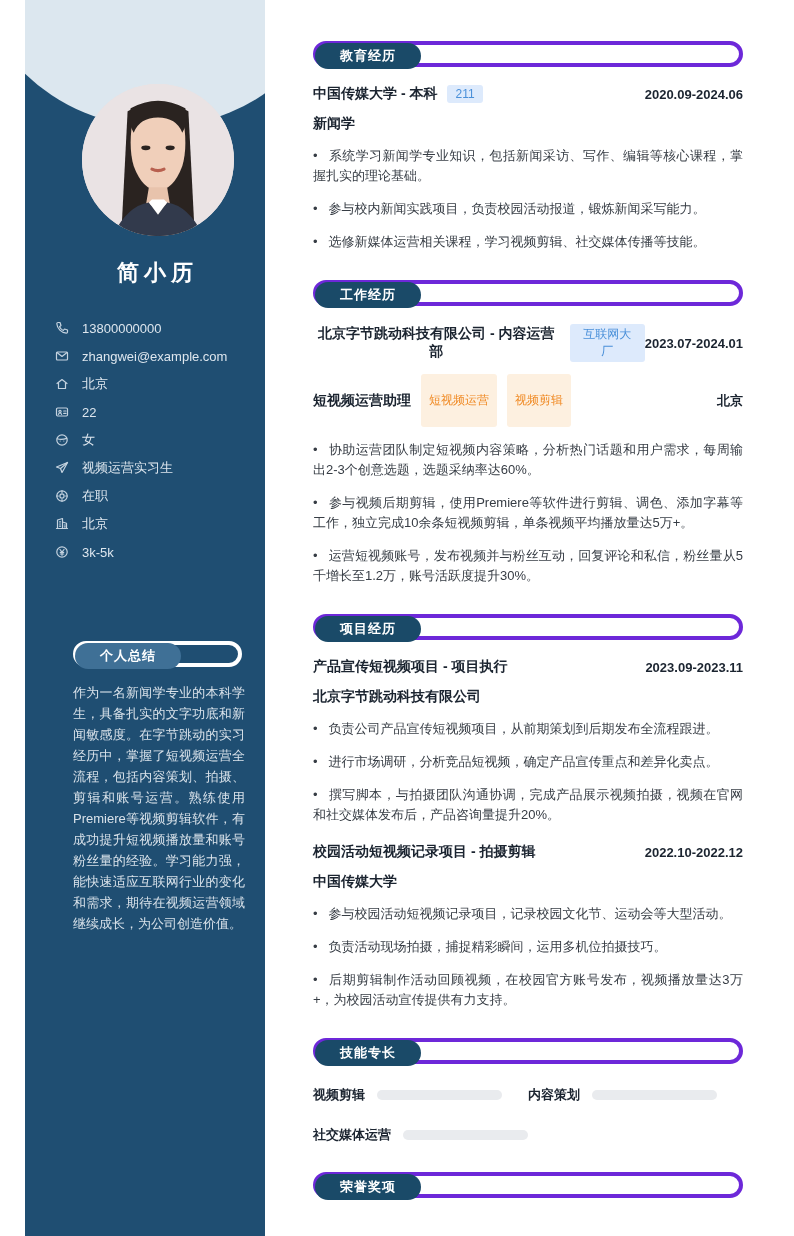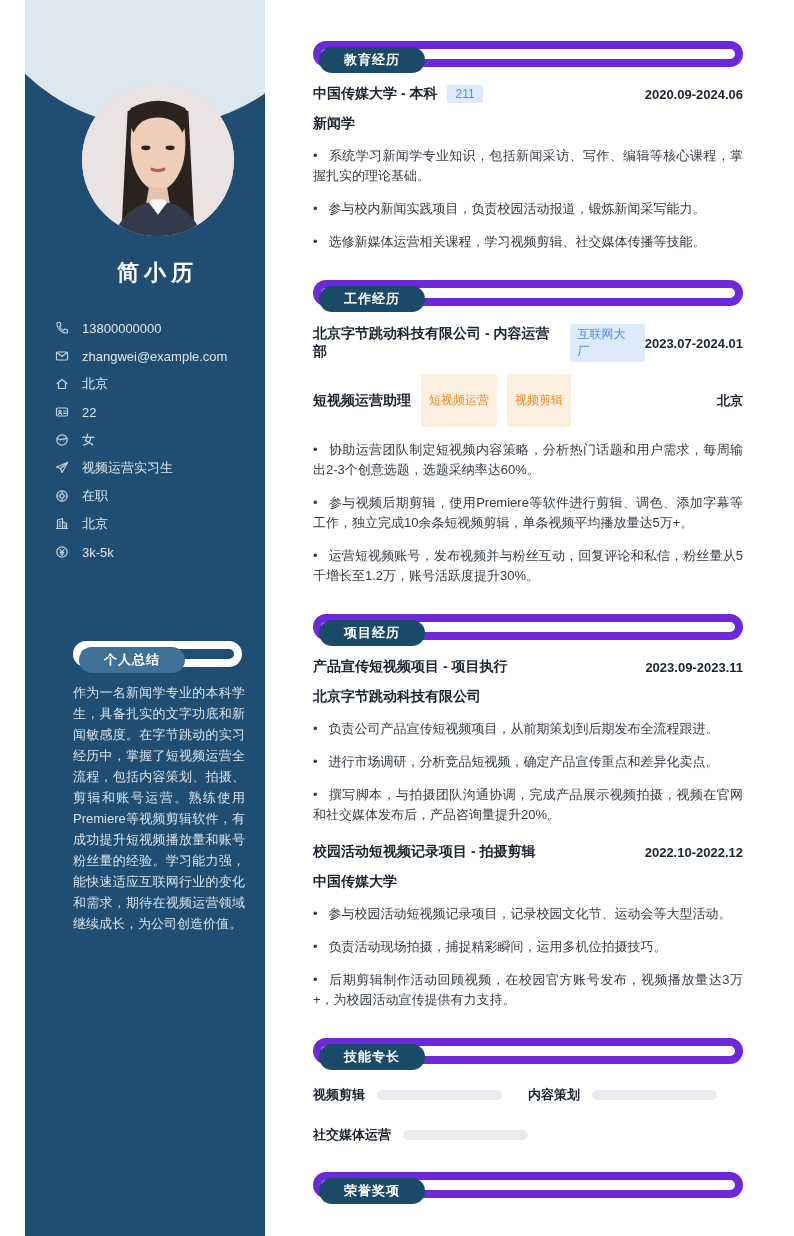--- a/index.html
+++ b/index.html
@@ -9,31 +9,31 @@
   .sidebar{position:absolute;left:0;top:0;width:265px;height:1236px;background:#1f4e72;color:#fff;overflow:hidden;margin-left:25px;}
   .decor-circle{position:absolute;left:-58px;top:-253px;width:380px;height:380px;border-radius:50%;background:#dce7ef;}
   .photo-wrap{position:relative;z-index:2;margin:84px auto 0;width:152px;height:152px;border-radius:50%;overflow:hidden;background:#e9e2e2;}
   .photo-wrap svg{display:block;width:100%;height:100%;}
   .side-name{position:relative;z-index:2;margin-top:22px;text-align:center;font-size:22px;font-weight:bold;letter-spacing:5px;color:#ffffff;}
   .contact{margin-top:26px;padding-left:30px;}
   .contact-row{display:flex;align-items:center;height:28px;font-size:13px;color:#dde6ee;}
   .contact-row .cicon{width:14px;height:14px;margin-right:13px;flex:0 0 14px;opacity:.9;}
   .cicon svg{display:block;width:14px;height:14px;stroke:#d7e2ec;fill:none;stroke-width:1.2;stroke-linecap:round;stroke-linejoin:round;}
   
-  .sec-head{position:relative;height:26px;border:8px solid #6d28d9;border-radius:14px;background:#fff;box-sizing:border-box;}
+  .sec-head{position:relative;height:26px;border:4px solid #6d28d9;border-radius:14px;background:#fff;box-sizing:border-box;}
   .sec-head .pill{position:absolute;left:-2px;top:-2px;height:26px;min-width:106px;padding:0 16px;background:#1a4a68;
       border-radius:14px;color:#fff;font-size:13px;font-weight:bold;display:flex;align-items:center;justify-content:center;box-sizing:border-box;letter-spacing:1px;}
   .sidebar .sec-head{border-color:#ffffff;background:transparent;margin:75px 48px 0 48px;}
   .sidebar .sec-head .pill{background:#3f7096;}
   .summary-text{margin:15px 45px 0 48px;font-size:13px;line-height:21px;color:#d9e2ea;text-align:justify;}
   
   .main{position:absolute;left:265px;top:0;width:529px;height:1236px;box-sizing:border-box;padding:41px 51px 0 48px;background:#fff;}
   .section{margin-top:28px;}
   .section:first-child{margin-top:0;}
-  .entry-row{display:flex;align-items:center;justify-content:space-between;margin-top:18px;}
+  .entry-row{display:flex;align-items:center;justify-content:space-between;margin-top:18px;text-align:center;}
   .entry-row + .entry-row{margin-top:12px;}
   .entry-left{display:flex;align-items:center;gap:10px;}
   .entry-title{font-size:14px;font-weight:bold;color:#1b2430;}
   .entry-date{font-size:13px;font-weight:bold;color:#1b2430;white-space:nowrap;}
   .badge-blue{font-size:12px;padding:2px 8px;border-radius:3px;background:#ddeafc;color:#4a90d9;}
   .tag-orange{font-size:12px;padding:18px 8px;border-radius:3px;background:#fdf0e0;color:#f08a24;}
   .bullets{margin-top:11px;}
   .blt{font-size:13px;line-height:20px;color:#363c44;margin-bottom:8px;text-align:justify;}
   .blt::before{content:"•";margin-right:11px;color:#363c44;}
   

